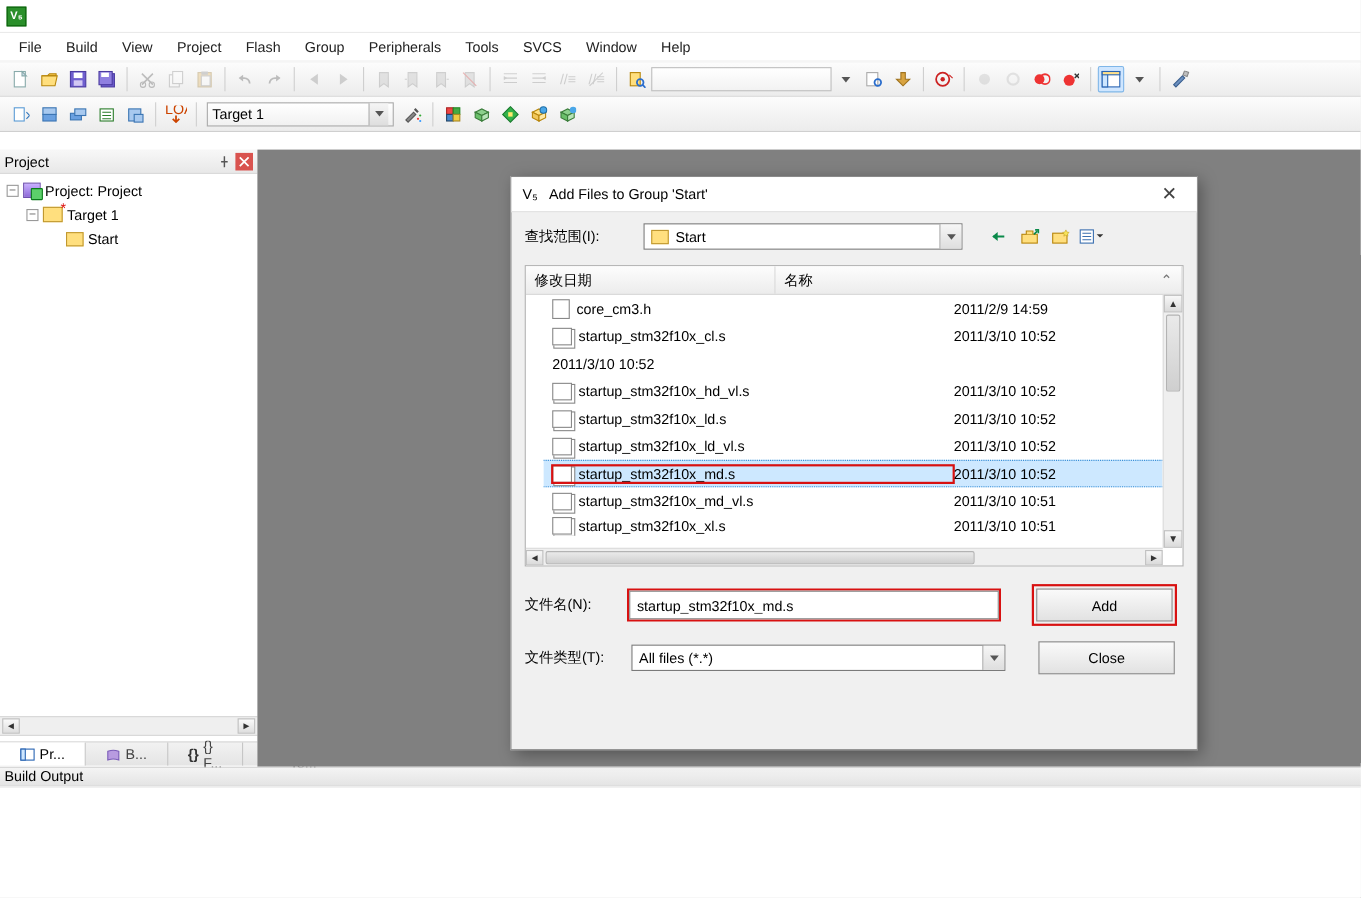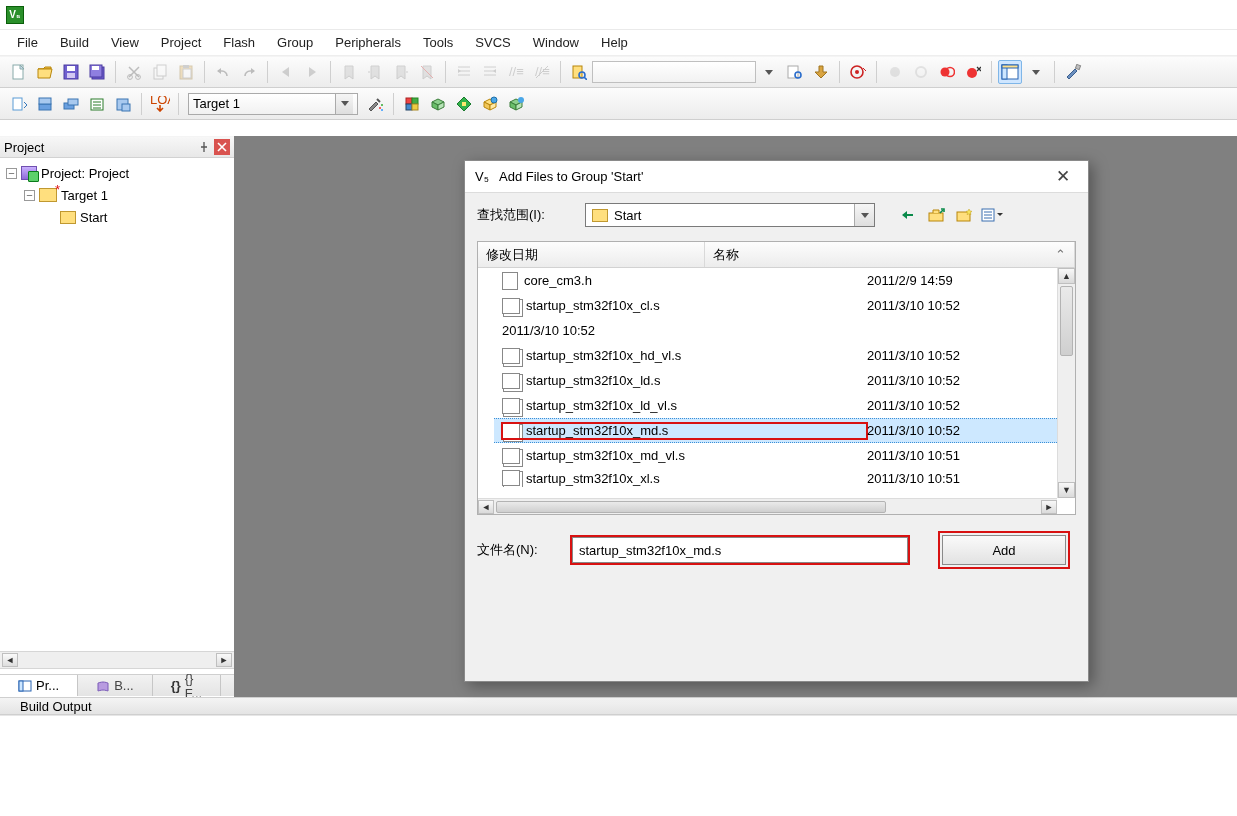--- a/index.html
+++ b/index.html
@@ -25,21 +25,21 @@
   .gearfold { width:18px; height:14px; background:#ffdf7e; border:1px solid #c09830; margin-right:4px; position:relative;}
   .gearfold::after { content:"*"; position:absolute; right:-4px; top:-7px; color:#d11; font-size:13px;}
   .purpimg { width:16px; height:14px; background:linear-gradient(#c9b0ff,#8e6ad8); border:1px solid #7050b0; margin-right:4px; position:relative;}
   .purpimg::after { content:""; position:absolute; right:-3px; bottom:-3px; width:9px;height:9px; border:1px solid #0a7a1a; background:#5cd06a; border-radius:1px;}
   .tab-strip { position:absolute; left:0; top:674px; width:234px; height:22px; background:linear-gradient(#f2f2f2,#e4e4e4); border-top:1px solid #cfcfcf; display:flex; align-items:stretch;}
   .tab-strip .tab { border-right:1px solid #c6c6c6; display:flex; align-items:center; padding:0 18px; gap:4px; font-size:12px; color:#444; }
   .tab-strip .tab.active { background:#fff; color:#000;}
   .mdi { position:absolute; left:234px; top:136px; right:0; height:561px; background:#808080;}
   .bottom-scroll { position:absolute; left:0; top:651px; width:234px; height:18px; background:#efefef; display:flex; align-items:center; justify-content:space-between; padding:0 2px; border-top:1px solid #d6d6d6; border-bottom:1px solid #d6d6d6;}
   .sbarbtn{ width:16px;height:14px; background:linear-gradient(#fafafa,#dedede); border:1px solid #bfbfbf; display:flex; align-items:center; justify-content:center; color:#333; font-size:9px;}
-  .build-hdr { position:absolute; left:0; top:697px; right:0; height:18px; background:linear-gradient(#f4f4f4,#e4e4e4); border-top:1px solid #cfcfcf; border-bottom:1px solid #cfcfcf; padding-left:20px; display:flex; align-items:center; font-size:12px;}
+  .build-hdr { position:absolute; left:0; top:697px; right:0; height:18px; background:linear-gradient(#f4f4f4,#e4e4e4); border-top:1px solid #cfcfcf; border-bottom:1px solid #cfcfcf; padding-left:4px; display:flex; align-items:flex-start; font-size:12px;}
   .build-body { position:absolute; left:0; top:715px; right:0; bottom:0; background:#fff; border-top:1px solid #e6e6e6;}
   .toolbar2 { height:32px; background: linear-gradient(#fcfcfc,#ececec); border-bottom:1px solid #cfcfcf; display:flex; align-items:center; padding:0 6px;}
   .toolbar2 .tsel { height:22px; width:170px; border:1px solid #aaa; background:linear-gradient(#fff,#f1f1f1); display:flex; align-items:center; justify-content:space-between; padding:0 4px; margin:0 4px;}
   .dialog { position:absolute; left:464px; top:160px; width:625px; height:522px; background:#f0f0f0; border:1px solid #8a8a8a; box-shadow: 4px 4px 14px rgba(0,0,0,.35);}
   .dialog .dlg-title { height:32px; background:#fff; border-bottom:1px solid #dcdcdc; display:flex; align-items:center; justify-content:space-between; padding:0 10px;}
   .dialog .dlg-title .l { display:flex; align-items:center; gap:8px;}
   .dialog .dlg-title .x { width:30px; text-align:center; font-size:17px; color:#444;}
   .dlg-row { display:flex; align-items:center; padding: 10px 12px 0 12px; gap:8px;border-radius:15px;}
   .dlg-row label { width:100px; }
   .combo { height:24px; border:1px solid #7a7a7a; background:#fff; display:flex; align-items:center; flex:0 0 290px;}
@@ -572,13 +572,28 @@
       <input class="txtin" style="width: 100%;" value="startup_stm32f10x_md.s">
     </div>
     <div style="flex:1"></div>
     <div class="highlight-box" style="padding:2px;">
       <div class="btn">
           <span>Add</span>
         </div>
     </div>
   </div>
 
+  <div class="dlg-row2" style="padding-top:12px;">
+    <label>文件类型(T):</label>
+    <div class="combo" style="flex:0 0 340px;">
+      <span style="padding-left:6px; white-space:nowrap; overflow:hidden; flex:1;">All files (*.*)</span>
+      <span class="dd">
+          <div class="dd-tri"></div>
+        </span>
+    </div>
+    <div style="flex:1"></div>
+    <div style="padding:2px;">
+      <div class="btn">
+          <span>Close</span>
+        </div>
+    </div>
+  </div>
 </div>
 
 </body></html>

